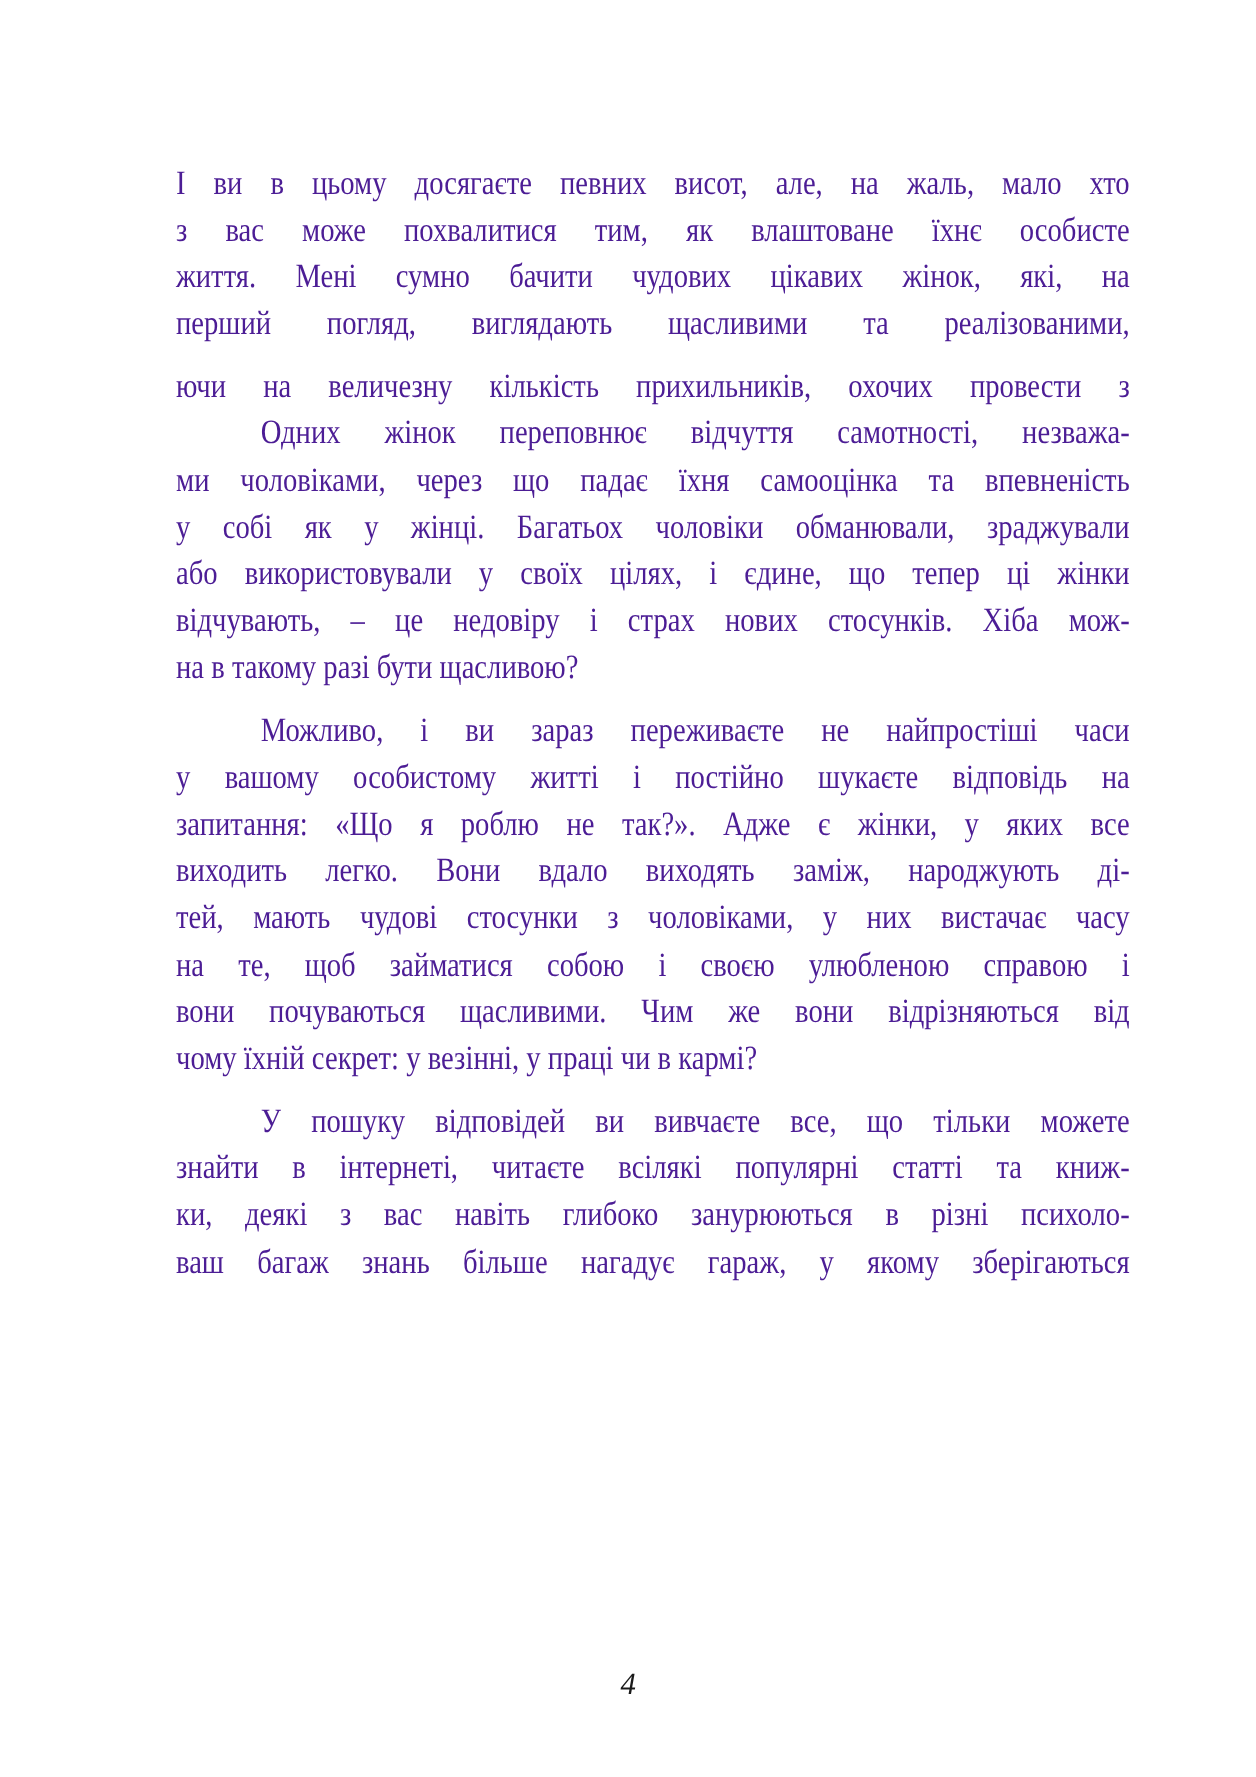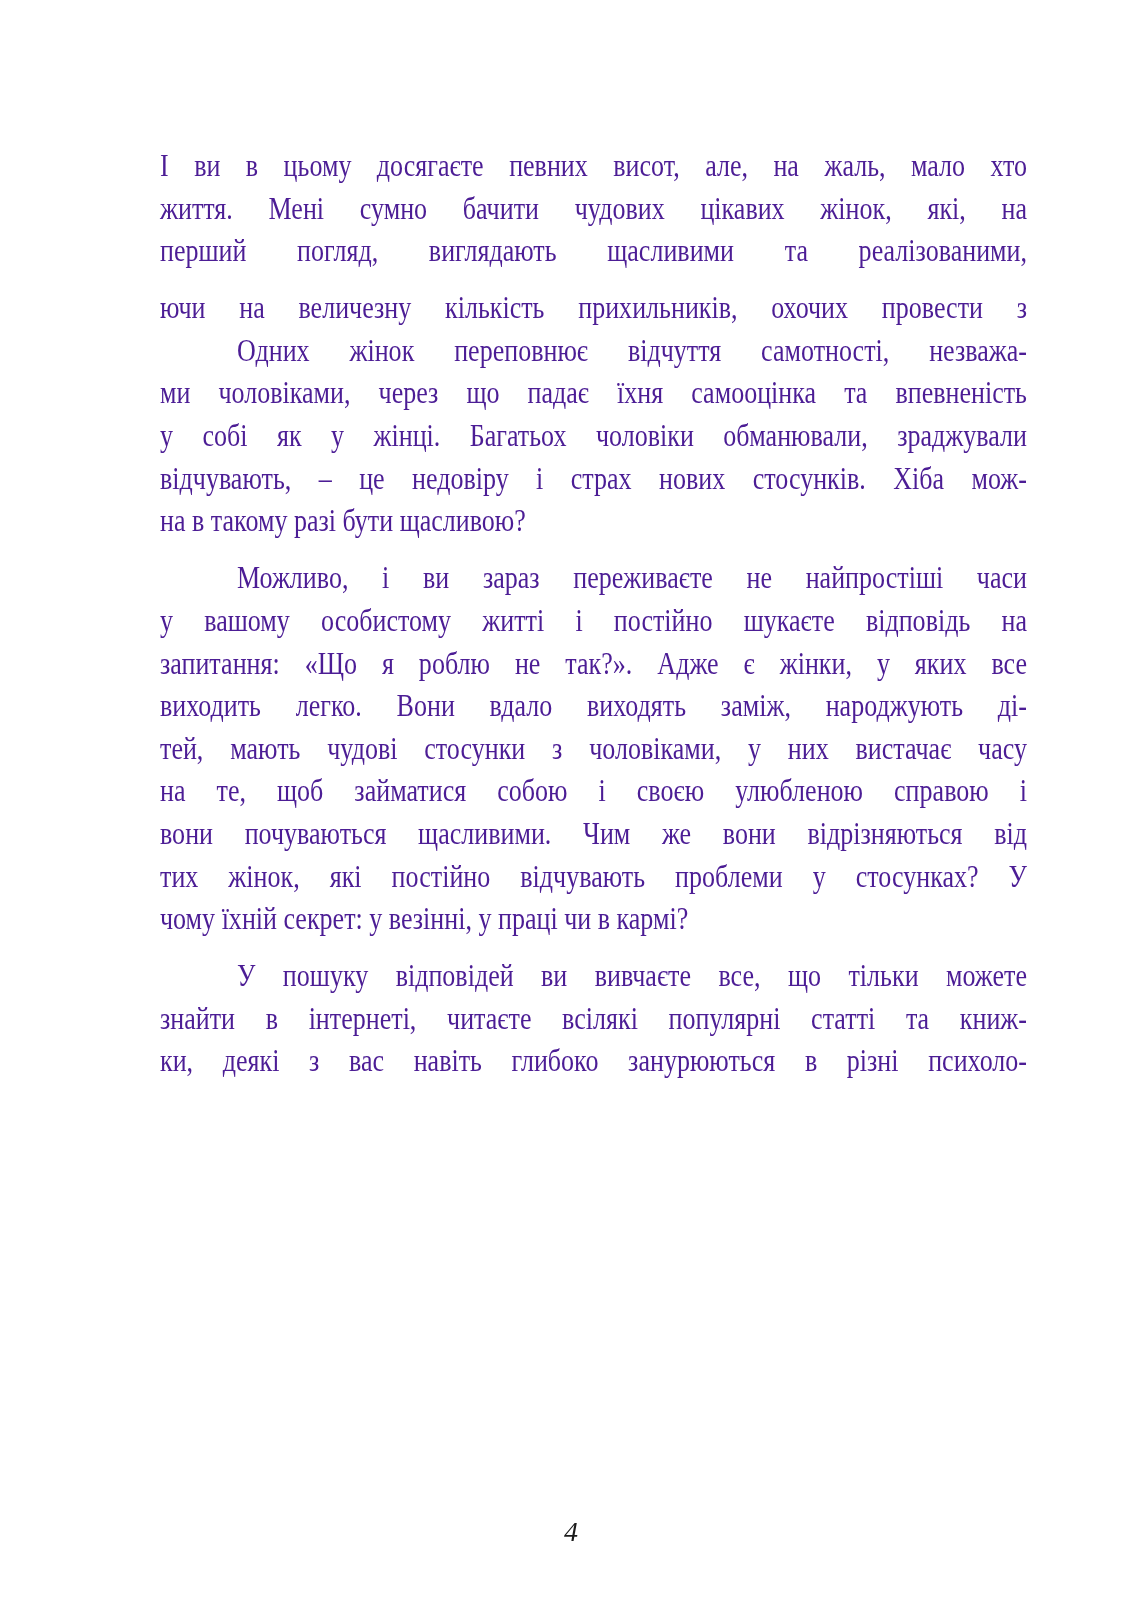--- a/index.html
+++ b/index.html
@@ -62,47 +62,49 @@
   }
 </style>
 </head>
 <body>
 
 <div class="page">
   <div class="text-block">
 
     <div class="para">
       <span class="line"><span class="inner" style="word-spacing: 22.5584px; transform: scaleX(0.84);">І ви в цьому досягаєте певних висот, але, на жаль, мало хто</span></span>
+      <span class="line"><span class="inner" style="word-spacing: 33.4554px; transform: scaleX(0.84);">з вас може похвалитися тим, як влаштоване їхнє особисте</span></span>
       <span class="line"><span class="inner" style="word-spacing: 34.7718px; transform: scaleX(0.84);">життя. Мені сумно бачити чудових цікавих жінок, які, на</span></span>
       <span class="line"><span class="inner" style="word-spacing: 52.5879px; transform: scaleX(0.839989);">перший погляд, виглядають щасливими та реалізованими,</span></span>
     </div>
 
     <div class="para">
       <span class="line"><span class="inner" style="word-spacing: 32.411px; transform: scaleX(0.84);">ючи на величезну кількість прихильників, охочих провести з</span></span>
       <span class="line first"><span class="inner" style="word-spacing: 39.7015px; transform: scaleX(0.84);">Одних жінок переповнює відчуття самотності, незважа-</span></span>
       <span class="line"><span class="inner" style="word-spacing: 25.6253px; transform: scaleX(0.84);">ми чоловіками, через що падає їхня самооцінка та впевненість</span></span>
       <span class="line"><span class="inner" style="word-spacing: 27.303px; transform: scaleX(0.84);">у собі як у жінці. Багатьох чоловіки обманювали, зраджували</span></span>
+      <span class="line"><span class="inner" style="word-spacing: 21.5643px; transform: scaleX(0.84);">або використовували у своїх цілях, і єдине, що тепер ці жінки</span></span>
       <span class="line"><span class="inner" style="word-spacing: 24.8926px; transform: scaleX(0.84);">відчувають, – це недовіру і страх нових стосунків. Хіба мож-</span></span>
       <span class="line last"><span class="inner" style="transform: scaleX(0.84);">на в такому разі бути щасливою?</span></span>
     </div>
 
     <div class="para">
       <span class="line first"><span class="inner" style="word-spacing: 32.318px; transform: scaleX(0.84);">Можливо, і ви зараз переживаєте не найпростіші часи</span></span>
       <span class="line"><span class="inner" style="word-spacing: 29.3987px; transform: scaleX(0.84);">у вашому особистому житті і постійно шукаєте відповідь на</span></span>
       <span class="line"><span class="inner" style="word-spacing: 21.9633px; transform: scaleX(0.839989);">запитання: «Що я роблю не так?». Адже є жінки, у яких все</span></span>
       <span class="line"><span class="inner" style="word-spacing: 33.6342px; transform: scaleX(0.84);">виходить легко. Вони вдало виходять заміж, народжують ді-</span></span>
       <span class="line"><span class="inner" style="word-spacing: 24.1443px; transform: scaleX(0.84);">тей, мають чудові стосунки з чоловіками, у них вистачає часу</span></span>
       <span class="line"><span class="inner" style="word-spacing: 29.1912px; transform: scaleX(0.84);">на те, щоб займатися собою і своєю улюбленою справою і</span></span>
       <span class="line"><span class="inner" style="word-spacing: 29.9133px; transform: scaleX(0.84);">вони почуваються щасливими. Чим же вони відрізняються від</span></span>
-      <span class="line"><span class="inner" style="word-spacing: 27.9925px; transform: scaleX(0.84);">тих жінок, які постійно відчувають проблеми у стосунках? У</span></span>
       <span class="line last"><span class="inner" style="transform: scaleX(0.84);">чому їхній секрет: у везінні, у праці чи в кармі?</span></span>
     </div>
 
     <div class="para">
       <span class="line first"><span class="inner" style="word-spacing: 24.9091px; transform: scaleX(0.839993);">У пошуку відповідей ви вивчаєте все, що тільки можете</span></span>
       <span class="line"><span class="inner" style="word-spacing: 28.7425px; transform: scaleX(0.84);">знайти в інтернеті, читаєте всілякі популярні статті та книж-</span></span>
       <span class="line"><span class="inner" style="word-spacing: 27.5263px; transform: scaleX(0.84);">ки, деякі з вас навіть глибоко занурюються в різні психоло-</span></span>
+      <span class="line justify-last"><span class="inner" style="word-spacing: 28.2405px; transform: scaleX(0.84);">ваш багаж знань більше нагадує гараж, у якому зберігаються</span></span>
     </div>
 
   </div>
 
   <div class="page-number">4</div>
 </div>
 
 </body></html>

